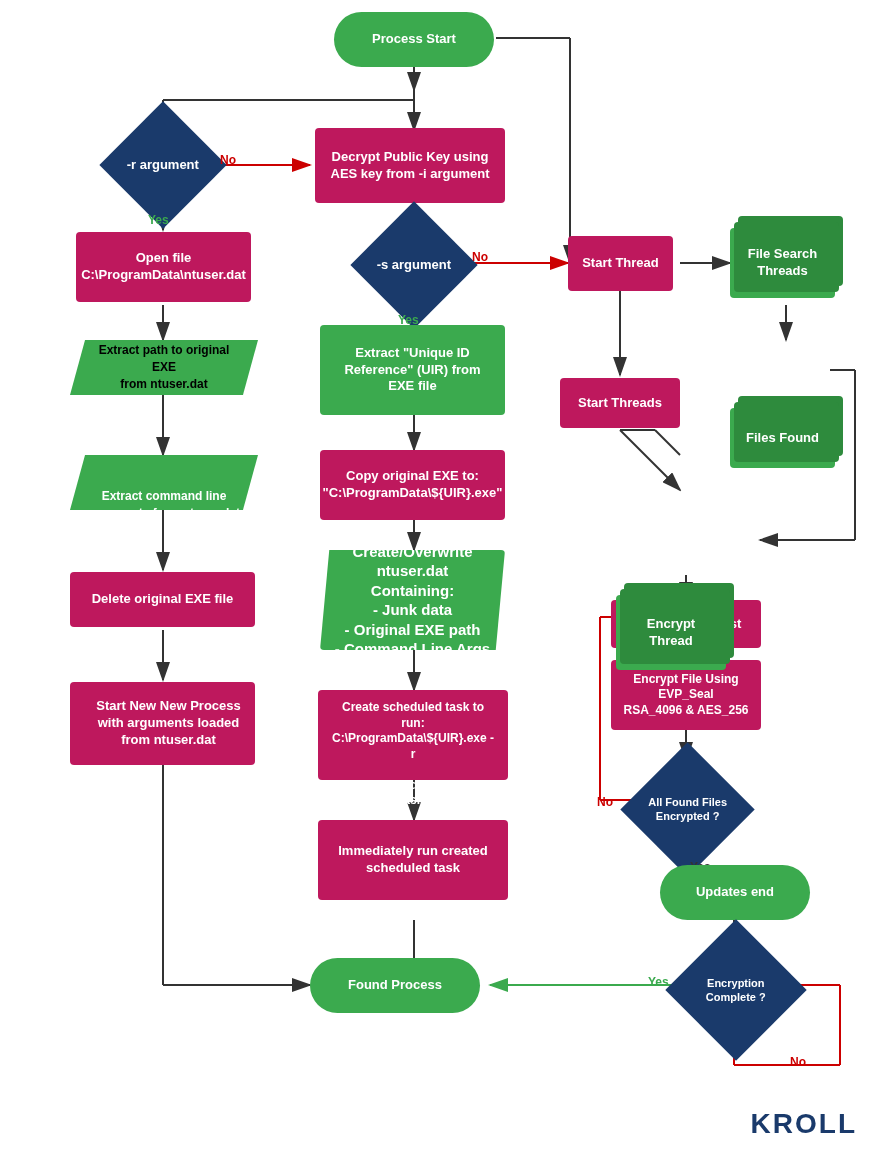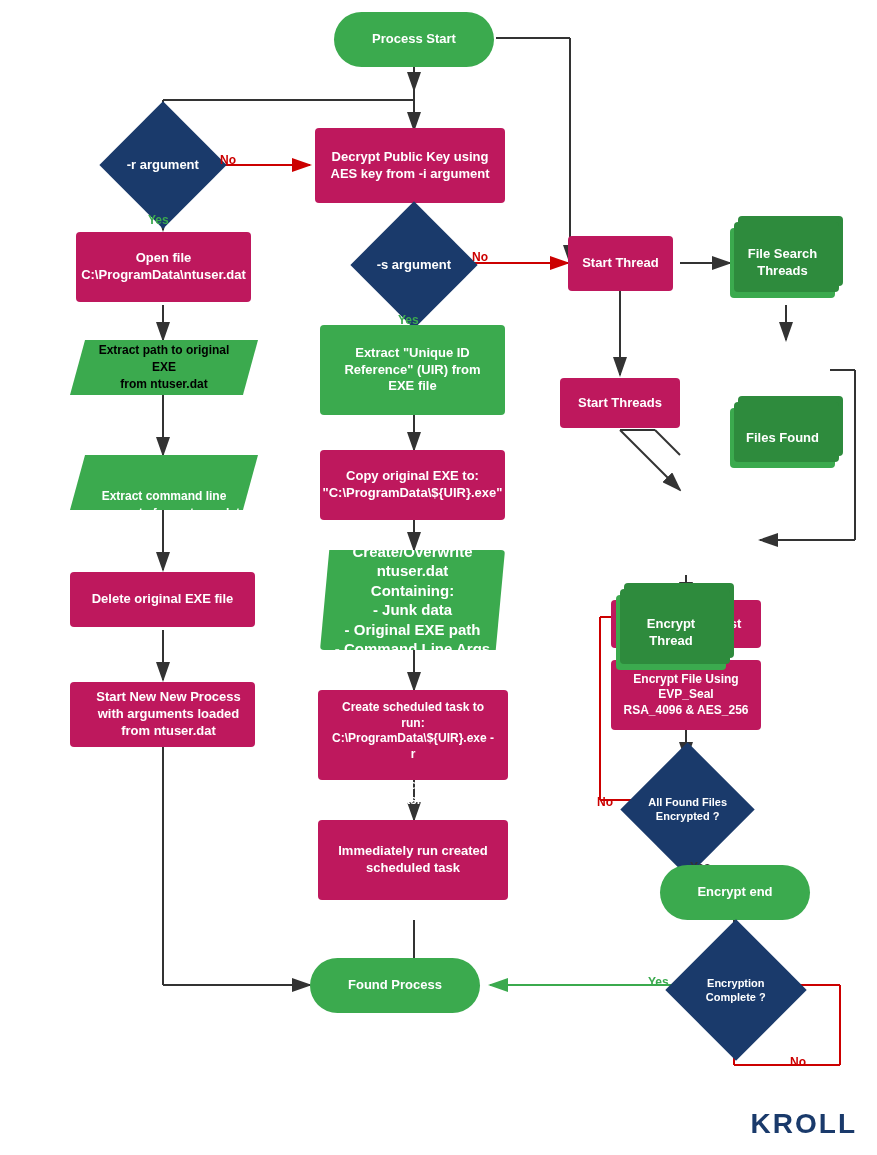--- a/index.html
+++ b/index.html
@@ -268,21 +268,21 @@
   </div>
 
   <div class="node rect-green" style="width:185px; height:100px; left:320px; top:550px; clip-path:polygon(5% 0%, 100% 0%, 95% 100%, 0% 100%);">
     <span style="white-space:pre-line; font-size:15px;">Create/Overwrite ntuser.dat
 Containing:
  - Junk data
  - Original EXE path
  - Command Line Args</span>
   </div>
 
-  <div class="node rect-blue" style="width:185px; height:65px; left:70px; top:682px;padding-left:24px;">
+  <div class="node rect-blue" style="width:185px; height:83px; left:70px; top:682px;padding-left:24px;">
     <span style="white-space:pre-line;">Start New New Process
 with arguments loaded
 from ntuser.dat</span>
   </div>
 
   <div class="node rect-blue" style="width:190px; height:90px; left:318px; top:690px;">
     <span style="white-space:pre-line; font-size:12px;margin-top:39px;">Create scheduled task to run:
 C:\ProgramData\${UIR}.exe -r
 
 Called: "Updates Check Task"</span>
@@ -335,21 +335,21 @@
 Found Files
 Encrypted ?</span>
     </div>
   </div>
 
   <div style="position:absolute; left:690px; top:860px; color:#333; font-weight:bold; font-size:12px;">Yes</div>
 
   <div style="position:absolute; left:597px; top:795px; color:#cc0000; font-weight:bold; font-size:12px;">No</div>
 
   <div class="node oval" style="width:150px; height:55px; left:660px; top:865px;">
-    <span>Encrypt end</span>
+    <span>Updates end</span>
   </div>
 
   <div class="node diamond" style="width:100px; height:100px; left:686px; top:940px;">
     <div class="diamond-inner" style="font-size:11px;">
       <span>Encryption
 Complete ?</span>
     </div>
   </div>
 
   <div style="position:absolute; left:648px; top:975px; color:#3baa4e; font-weight:bold; font-size:12px;">Yes</div>

